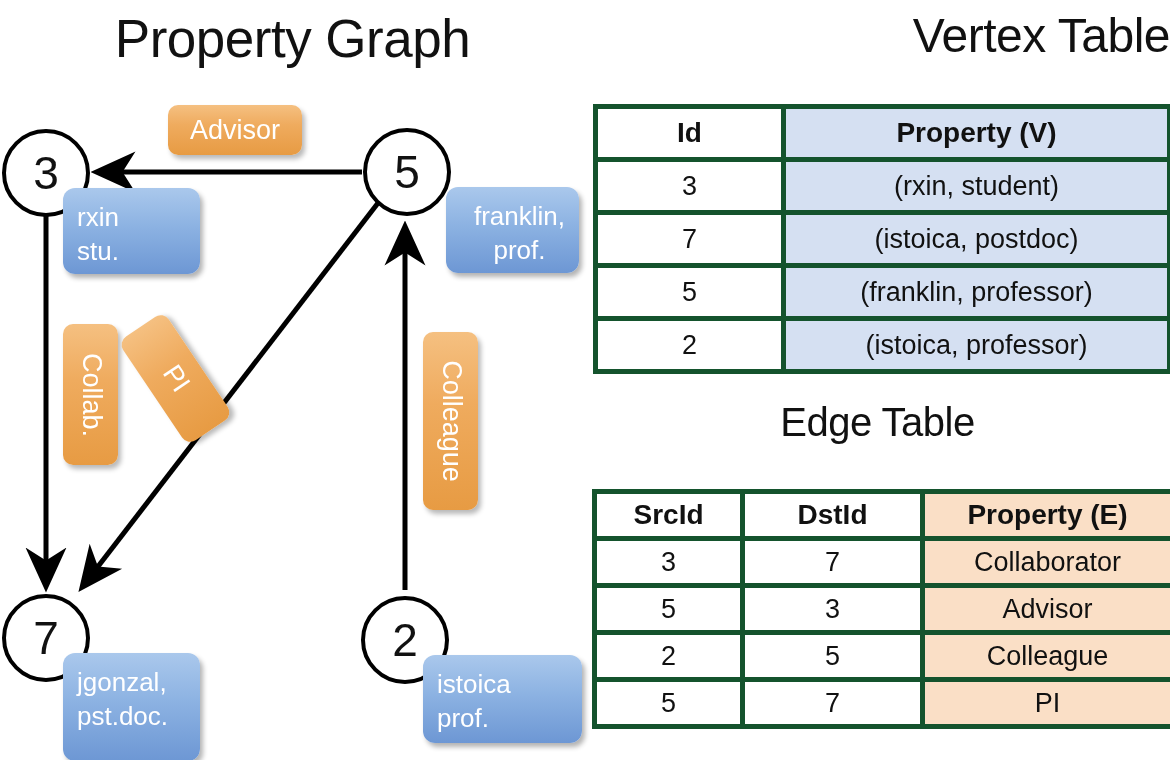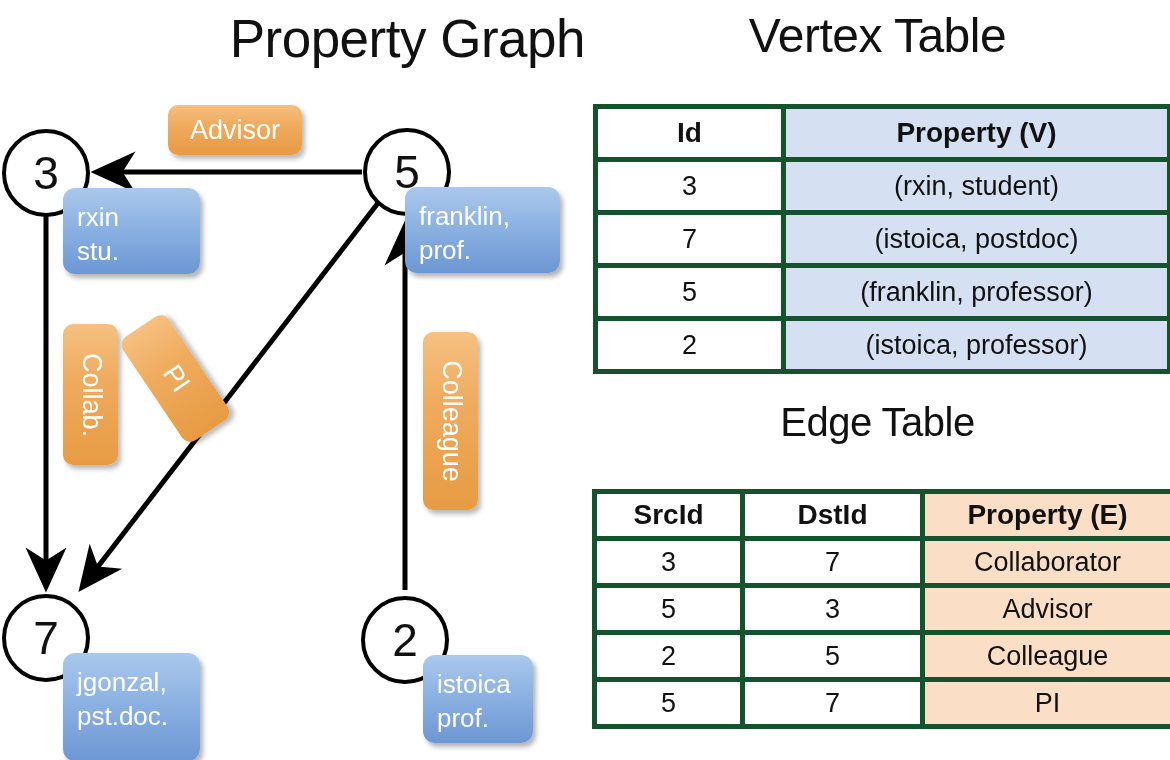--- a/index.html
+++ b/index.html
@@ -18,22 +18,22 @@
 
   
   .title {
     position: absolute;
     font-family: "Liberation Sans", sans-serif;
     font-weight: 400;
     color: #111;
     white-space: nowrap;
     letter-spacing: -0.5px;
   }
-  #title-property-graph { left: 0;   top: 8px;  width: 585px; text-align: right; font-size: 53px; }
-  #title-vertex-table   { left: 585px; top: 8px; width: 585px; text-align: center; font-size: 48px; }
+  #title-property-graph { left: 0;   top: 8px;  width: 585px; text-align: center; font-size: 53px; }
+  #title-vertex-table   { left: 585px; top: 8px; width: 585px; text-align: right; font-size: 48px; }
   #title-edge-table     { left: 585px; top: 400px; width: 585px; text-align: center; font-size: 40px; }
 
   
   #graph-panel {
     position: absolute;
     left: 0; top: 0;
     width: 585px; height: 760px;
   }
   #graph-svg {
     position: absolute;
@@ -69,23 +69,23 @@
     background: linear-gradient(to bottom, #aac8ec 0%, #8cb2e2 45%, #6d97d4 100%);
     box-shadow: 3px 4px 5px rgba(0,0,0,0.30);
     color: #ffffff;
     font-size: 26px;
     line-height: 1.32;
     padding: 12px 0 0 14px;
     box-sizing: border-box;
     z-index: 4;
   }
   #prop-rxin     { left: 63px;  top: 188px; width: 137px; height: 86px; }
-  #prop-franklin { left: 405px; top: 187px; width: 155px; height: 86px; }
+  #prop-franklin { left: 446px; top: 187px; width: 133px; height: 86px; text-align: center; }
   #prop-jgonzal  { left: 63px;  top: 653px; width: 137px; height: 108px; }
-  #prop-istoica  { left: 423px; top: 655px; width: 110px; height: 88px; }
+  #prop-istoica  { left: 423px; top: 655px; width: 159px; height: 88px; }
 
   
   .edge-label {
     position: absolute;
     border-radius: 10px;
     background: linear-gradient(to bottom, #f3b870 0%, #eda css, #e79c44 100%);
     box-shadow: 3px 4px 5px rgba(0,0,0,0.28);
     color: #ffffff;
     font-size: 27px;
     display: flex;

